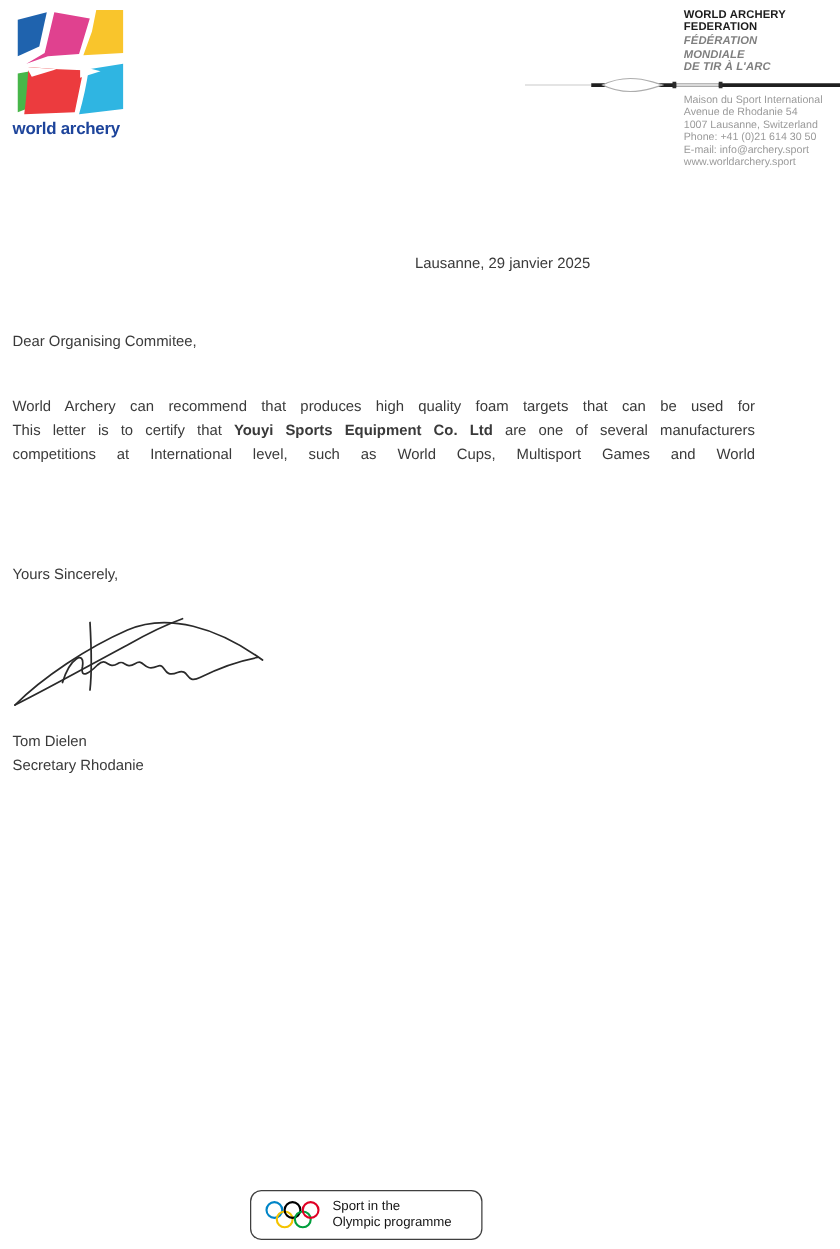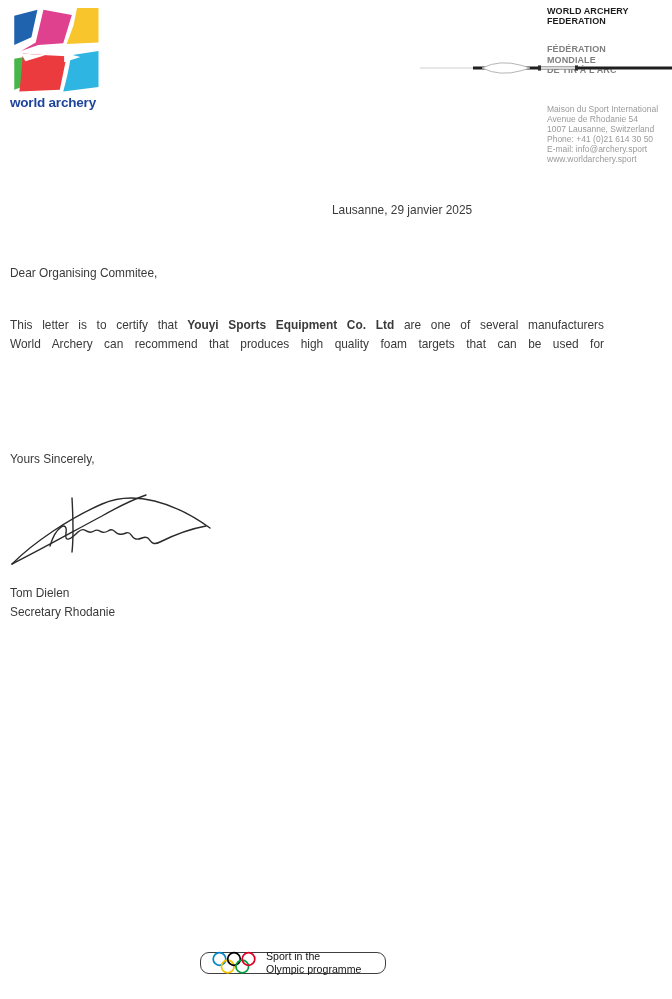--- a/index.html
+++ b/index.html
@@ -12,41 +12,41 @@
   .page{position:absolute;inset:0;background:#fff;}
 
   
   .logo{position:absolute;left:10px;top:8px;width:96px;}
   .logo svg{width:91px;height:86px;display:block;}
   .brand{font-weight:700;font-size:13.5px;letter-spacing:-0.2px;margin-top:1px;white-space:nowrap;}
 
   
   .hdr-right{position:absolute;left:547px;top:6px;width:122px;}
   .org-en{font-size:9px;font-weight:700;color:#1c1c1c;line-height:10px;letter-spacing:0.1px;}
-  .org-fr{font-size:9px;font-weight:700;line-height:10.5px;margin-top:18px;letter-spacing:0.1px;}
-  .addr{font-size:8.5px;line-height:10px;margin-top:28px;}
+  .org-fr{font-size:9px;font-weight:700;line-height:10.5px;margin-top:1px;letter-spacing:0.1px;font-style:italic;}
+  .addr{font-size:8.5px;line-height:10px;margin-top:15px;}
 
   .arrow-divider{position:absolute;left:420px;top:61px;width:252px;height:14px;}
 
   
   .textline{position:absolute;font-size:11.9px;color:#3a3a3a;line-height:19.2px;white-space:nowrap;}
   .dateline{left:332px;top:201px;}
   .salutation{left:10px;top:264px;}
   .para1{position:absolute;left:10px;top:316px;width:594px;font-size:11.9px;color:#3a3a3a;line-height:19.2px;}
   .jline{text-align:justify;text-align-last:justify;}
   .para2{left:10px;top:412px;}
   .closing{left:10px;top:450px;text-align:center;}
   .signature{position:absolute;left:6px;top:486px;width:208px;height:90px;}
   .signer-name{left:10px;top:584px;text-align:center;}
   .signer-title{left:10px;top:603px;}
   .b{font-weight:700;}
 
   
   .badge{
-    position:absolute;left:200px;top:952px;width:186px;height:22px;
+    position:absolute;left:200px;top:952px;width:186px;height:40px;
     border:1px solid #3f3f3f;border-radius:9px;
     display:flex;align-items:center;box-sizing:border-box;background:#fff;
   }
   .rings{width:48px;height:27px;margin-left:10px;flex:none;}
   .badge-text{margin-left:7px;font-size:10.6px;line-height:12.8px;color:#141414;}
 </style>
 </head>
 <body>
 
 <div class="page">
@@ -92,22 +92,23 @@
     <rect x="118" y="4.4" width="3" height="5.2" fill="#2b2b2b"></rect>
     <rect x="155" y="4.4" width="3" height="5.2" fill="#2b2b2b"></rect>
     <path d="M62,7 Q80,-2 102,4.5 L110,7 L102,9.5 Q80,16 62,7 Z" fill="#ffffff" stroke="#adadad" stroke-width="0.9"></path>
   </svg>
 
   <div class="textline dateline">Lausanne, 29 janvier 2025</div>
 
   <div class="textline salutation">Dear Organising Commitee,</div>
 
   <div class="para1">
+    <div class="jline">World Archery can recommend that produces high quality foam targets that can be used for</div>
     <div class="jline"><span>This letter is to certify that </span><span class="b">Youyi Sports Equipment Co. Ltd</span><span> are one of several manufacturers</span></div>
-    <div class="jline">World Archery can recommend that produces high quality foam targets that can be used for</div>
+    <div class="jline">competitions at International level, such as World Cups, Multisport Games and World</div>
   </div>
 
 
   <div class="textline closing">Yours Sincerely,</div>
 
   <svg class="signature" viewBox="0 0 208 90" fill="none" stroke="#2a2a2a" stroke-width="1.4" stroke-linecap="round">
     <path d="M204,42 C168,16 128,4 96,18 C64,32 28,56 6,78"></path>
     <path d="M6,78 C34,64 66,46 96,30 C110,22 126,14 140,9"></path>
     <path d="M44,60 C50,40 62,34 60,47 C58,58 66,52 72,46 C80,39 80,50 88,45 C94,41 94,50 102,45 C110,40 108,52 120,47 C127,44 124,57 136,52 C146,48 142,62 154,56 C162,52 178,44 200,40"></path>
     <path d="M66,12 C67,30 68,48 66,66"></path>

